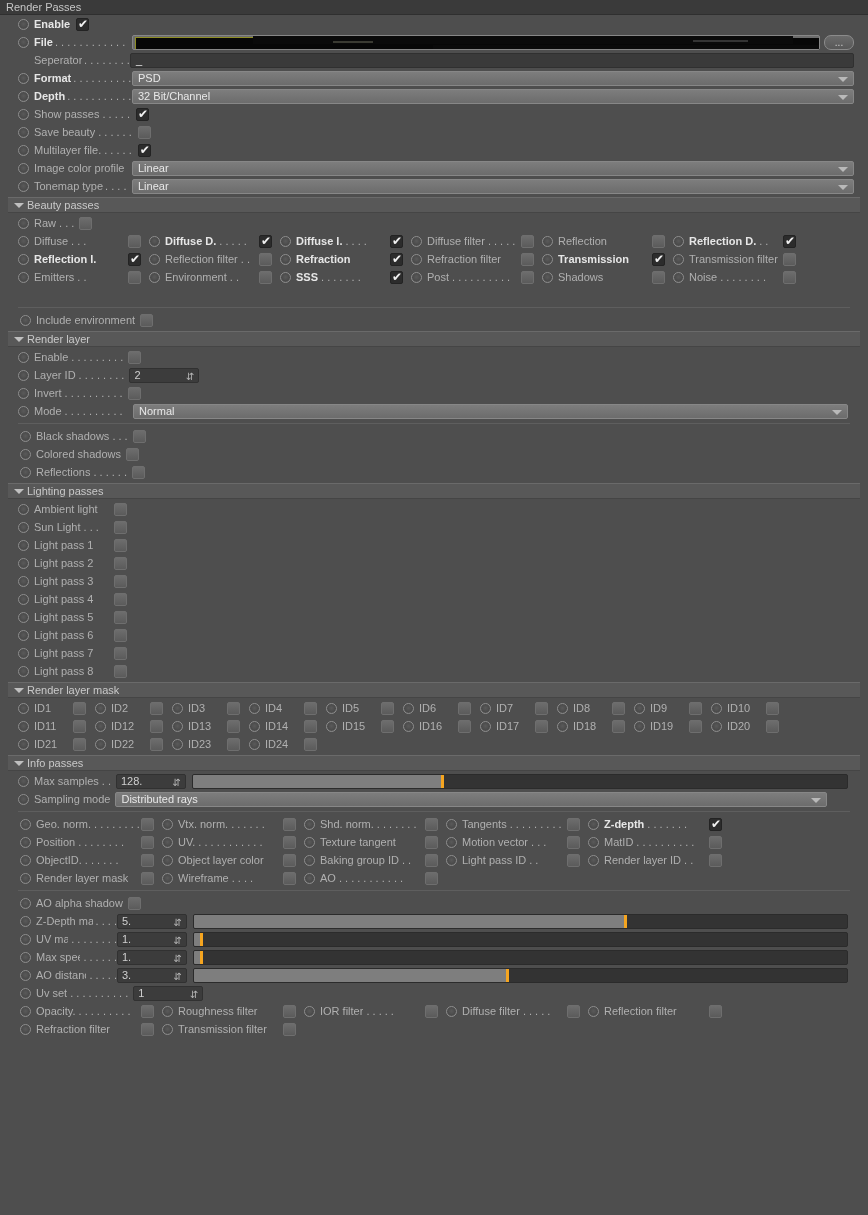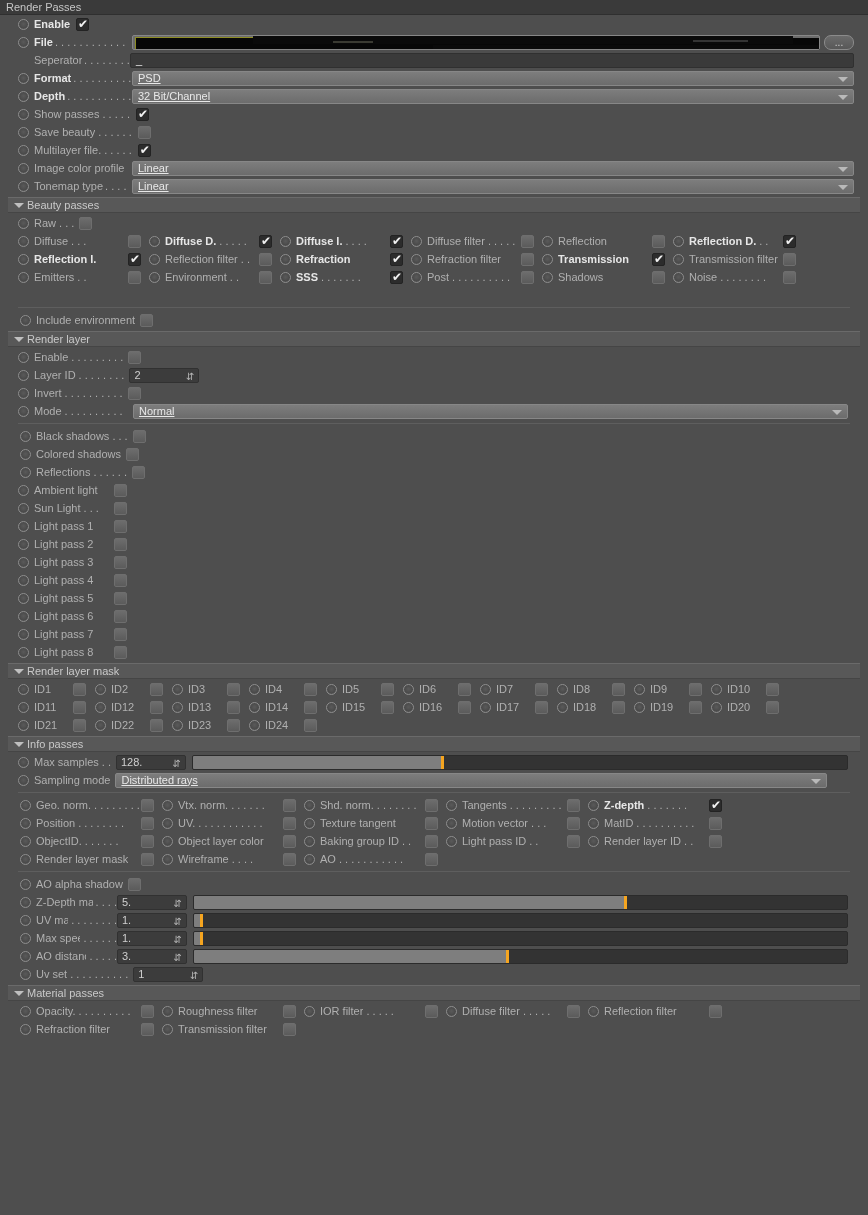--- a/index.html
+++ b/index.html
@@ -49,21 +49,21 @@
 
   
   .field{
     height:15px;box-sizing:border-box;
     background:linear-gradient(#7d7d7d,#6c6c6c);
     border:1px solid #878787;border-radius:2px;
     color:#e8e8e8;font-size:11px;line-height:13px;padding-left:5px;
     overflow:hidden;white-space:nowrap;
   }
   .field.dark{background:#3a3a3a;border:1px solid #303030;}
-  .dropdown{position:relative;text-decoration:underline;}
+  .dropdown{position:relative;}
   .dropdown:after{
     content:"";position:absolute;right:5px;top:5px;
     border-left:5px solid transparent;border-right:5px solid transparent;
     border-top:5px solid #b9b9b9;
   }
 
   
   .spin{
     width:70px;height:15px;box-sizing:border-box;
     background:#3c3c3c;border:1px solid #313131;border-radius:2px;
@@ -381,20 +381,24 @@
       <span class="cb" style="margin-left:5px;"></span>
     </div>
     <div class="row" style="padding-left:12px;">
       <span class="radio"></span>
       <span class="lbl">Reflections</span>
       <span class="lbl dots" style="margin-left:3px;">. . . . . .</span>
       <span class="cb" style="margin-left:5px;"></span>
     </div>
   </div>
 
+  <div class="sect">
+    <span class="tri"></span>
+    <span>Lighting passes</span>
+  </div>
   <div class="group" id="lighting-list">
       <div class="row">
         <span class="radio"></span>
         <span class="lbl" style="width:80px;">Ambient light</span>
         <span class="cb"></span>
       </div>
       <div class="row">
         <span class="radio"></span>
         <span class="lbl" style="width:80px;">Sun Light . . .</span>
         <span class="cb"></span>
@@ -747,24 +751,20 @@
         </div>
       </div>
     <div class="row" style="padding-left:12px;">
       <span class="radio"></span>
       <span class="lbl">Uv set</span>
       <span class="lbl dots" style="margin-left:3px;">. . . . . . . . . .</span>
       <span class="spin" style="margin-left:5px;">1</span>
     </div>
   </div>
 
-  <div class="sect">
-    <span class="tri"></span>
-    <span>Material passes</span>
-  </div>
   <div class="group" id="material-grid">
       <div class="grid" style="padding-left:12px;">
         <div class="cell" style="width:142px;">
           <span class="radio"></span>
           <span class="lbl">Opacity.</span>
           <span class="lbl dots" style="margin-left:3px;">. . . . . . . . .</span>
           <span class="cb" style="margin-left:auto;margin-right:8px;"></span>
         </div>
         <div class="cell" style="width:142px;">
           <span class="radio"></span>

